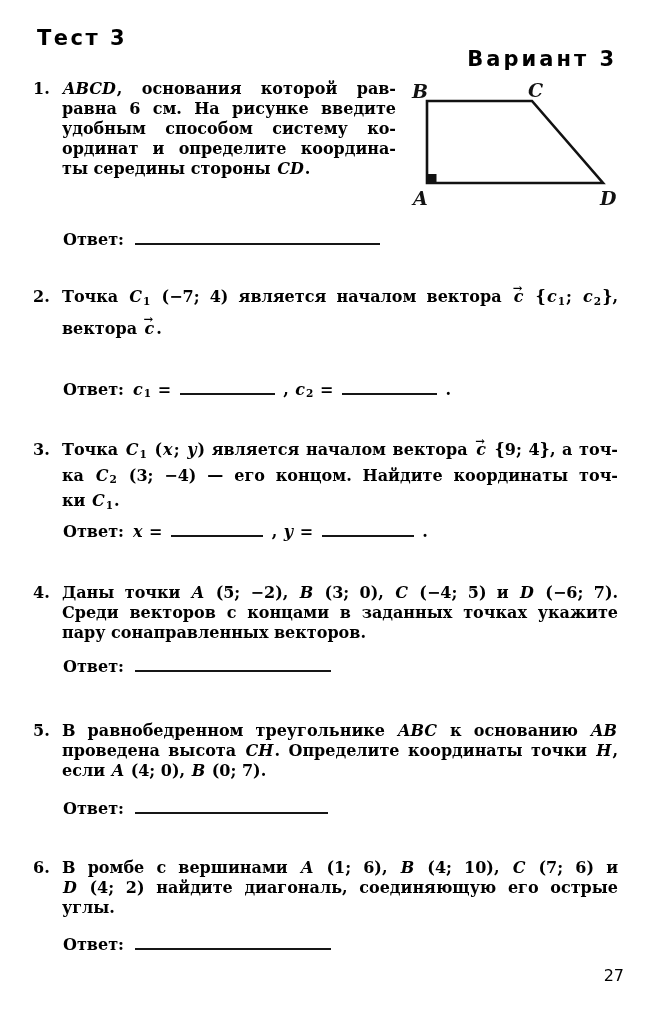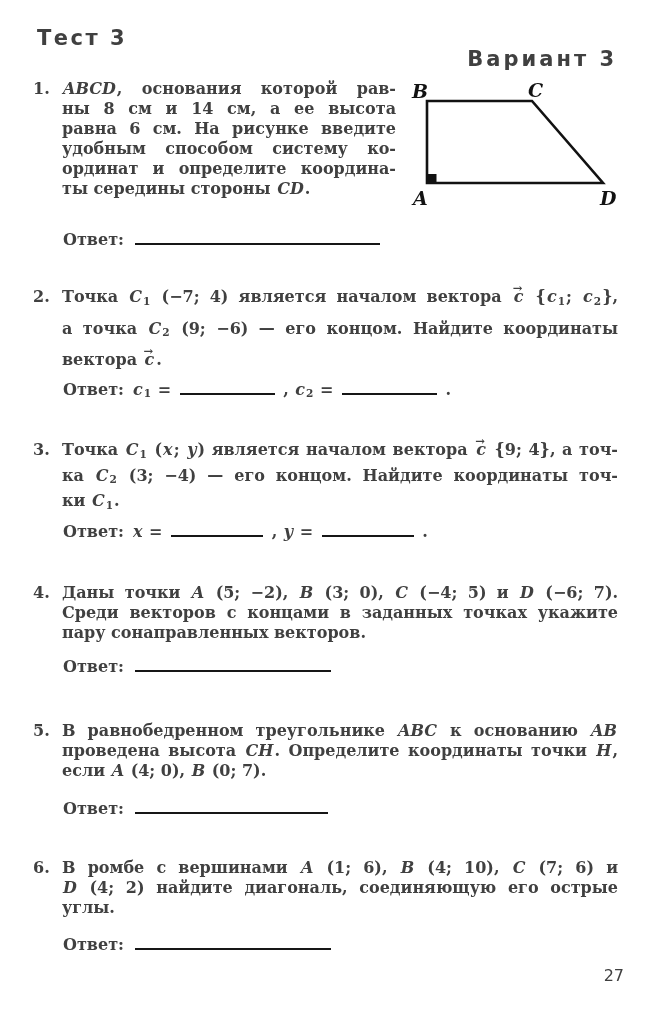--- a/index.html
+++ b/index.html
@@ -1,19 +1,19 @@
 <!DOCTYPE html>
 <html><head>
 <meta charset="utf-8">
 <style>
   html,body{margin:0;padding:0;background:#ffffff;}
   .page{
     position:relative;width:654px;height:1024px;background:#ffffff;overflow:hidden;
     font-family:"DejaVu Serif","Liberation Serif",serif;
-    color:#404040;font-weight:700;font-size:16px;
+    color:#000000;font-weight:700;font-size:16px;
   }
   
   .h-test{
     position:absolute;top:26px;left:37px;
     font-family:"DejaVu Sans","Liberation Sans",sans-serif;
     font-size:21px;font-weight:700;letter-spacing:2.5px;
   }
   .h-variant{
     position:absolute;top:47px;right:37px;
     font-family:"DejaVu Sans","Liberation Sans",sans-serif;
@@ -55,21 +55,20 @@
 
 <div class="page">
 
   <div class="h-test">Тест 3</div>
   <div class="h-variant">Вариант 3</div>
 
   <section class="problem" style="top:79px">
     <span class="pnum">1.</span>
     <div class="ptext narrow">
         <div class="tline"><span class="run i">ABCD</span><span class="run t">, основания которой рав-</span></div>
-        <div class="tline"><span class="run t">ны 8 см и 14 см, а ее высота</span></div>
         <div class="tline"><span class="run t">равна 6 см. На рисунке введите</span></div>
         <div class="tline"><span class="run t">удобным способом систему ко-</span></div>
         <div class="tline"><span class="run t">ординат и определите координа-</span></div>
         <div class="tline lastline"><span class="run t">ты середины стороны </span><span class="run i">CD</span><span class="run t">.</span></div>
       </div>
   </section>
   <div class="answer" style="top:228px"><span class="run b">Ответ:</span><span class="run line" style="width: 245px;"></span></div>
 
   <figure class="fig">
     <svg width="250" height="128" viewBox="0 0 250 128">
@@ -79,21 +78,20 @@
       <text x="125" y="14">C</text>
       <text x="10" y="122">A</text>
       <text x="197" y="122">D</text>
     </svg>
   </figure>
 
   <section class="problem tall" style="top:283px">
     <span class="pnum">2.</span>
     <div class="ptext">
         <div class="tline"><span class="run t">Точка </span><span class="run i">C</span><span class="run sub">1</span><span class="run t"> (−7; 4) является началом вектора </span><span class="run vec">c<span class="arr">→</span></span><span class="run t"> {</span><span class="run i">c</span><span class="run sub">1</span><span class="run t">; </span><span class="run i">c</span><span class="run sub">2</span><span class="run t">},</span></div>
-        <div class="tline"><span class="run t">а точка </span><span class="run i">C</span><span class="run sub">2</span><span class="run t"> (9; −6) — его концом. Найдите координаты</span></div>
         <div class="tline lastline"><span class="run t">вектора </span><span class="run vec">c<span class="arr">→</span></span><span class="run t">.</span></div>
       </div>
   </section>
   <div class="answer" style="top:378px"><span class="run b">Ответ:</span><span class="run i">c</span><span class="run sub">1</span><span class="run t"> = </span><span class="run line" style="width: 95px;"></span><span class="run t"> , </span><span class="run i">c</span><span class="run sub">2</span><span class="run t"> = </span><span class="run line" style="width: 95px;"></span><span class="run t"> .</span></div>
 
   <section class="problem mid" style="top:439px">
     <span class="pnum">3.</span>
     <div class="ptext">
         <div class="tline"><span class="run t">Точка </span><span class="run i">C</span><span class="run sub">1</span><span class="run t"> (</span><span class="run i">x</span><span class="run t">; </span><span class="run i">y</span><span class="run t">) является началом вектора </span><span class="run vec">c<span class="arr">→</span></span><span class="run t"> {9; 4}, а точ-</span></div>
         <div class="tline"><span class="run t">ка </span><span class="run i">C</span><span class="run sub">2</span><span class="run t"> (3; −4) — его концом. Найдите координаты точ-</span></div>

